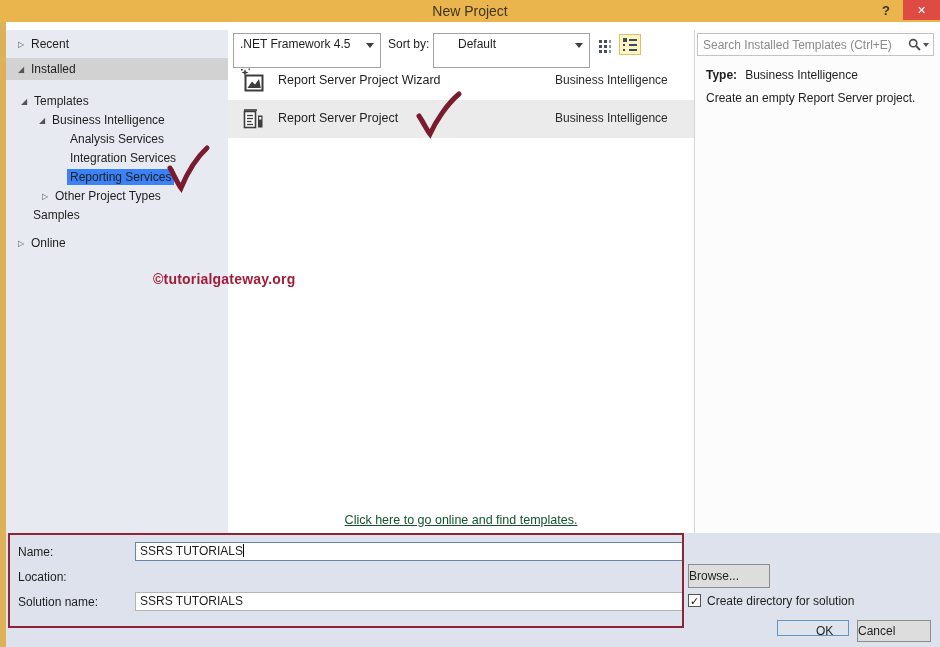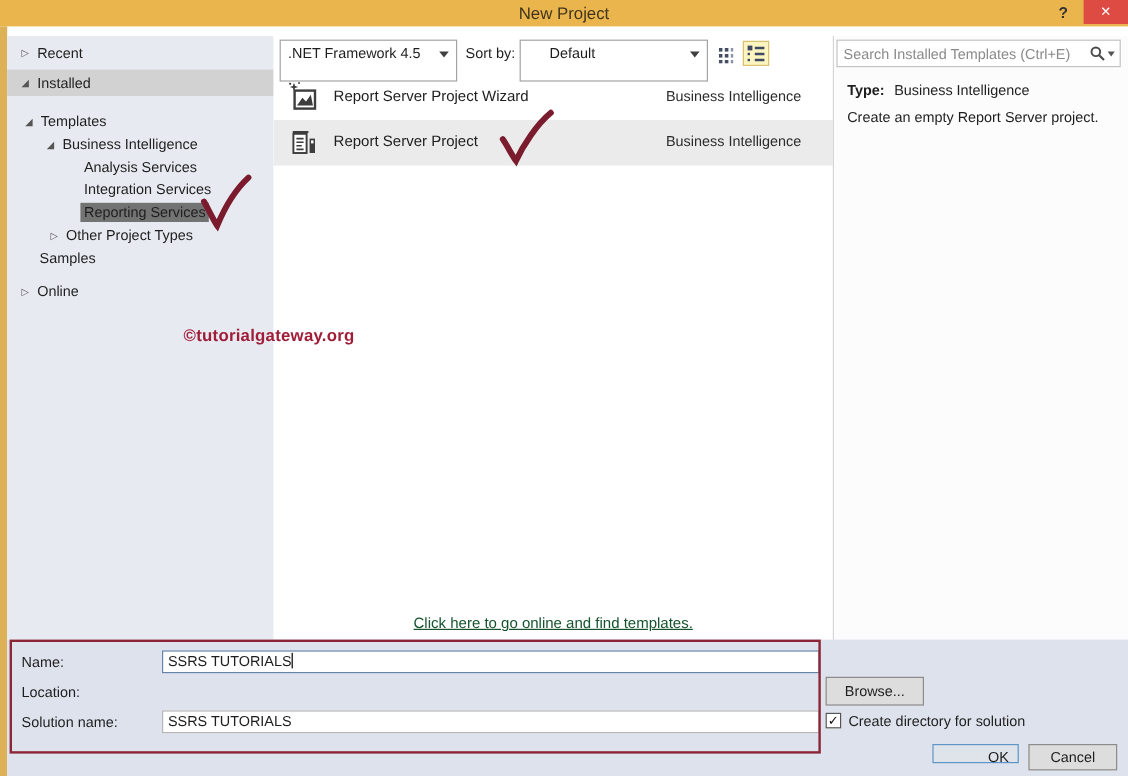--- a/index.html
+++ b/index.html
@@ -11,21 +11,21 @@
   .title { position:absolute; left:0; top:3px; width:100%; text-align:center; font-size:14px; color:#40351c; }
   .help-btn { position:absolute; right:44px; top:1px; width:20px; height:20px; text-align:center; font-size:13px; font-weight:bold; color:#333; line-height:20px; cursor:default; }
   .close-btn { position:absolute; right:0; top:0; width:37px; height:20px; background:#dd4b43; color:#fff; text-align:center; font-size:11px; line-height:20px; cursor:default; }
   .gold-strip { position:absolute; left:0; top:22px; width:6px; height:625px; background:#ddb158; }
 
   
   .sidebar { position:absolute; left:6px; top:30px; width:222px; height:503px; background:#e8eaf2; }
   .tree-item { position:absolute; height:19px; font-size:12px; color:#1e1e1e; white-space:nowrap; line-height:19px; cursor:default; }
   .tree-arrow { display:inline-block; width:13px; font-size:8px; color:#555; text-align:left; vertical-align:1px; }
   .band { position:absolute; left:0; width:222px; height:22px; background:#d2d2d2; line-height:22px; }
-  .hl { background:#737373; padding:1px 3px; }
+  .hl { background:#3b82f6; padding:1px 3px; }
 
   
   .main { position:absolute; left:228px; top:30px; width:466px; height:503px; background:#ffffff; }
   .combo { position:absolute; height:35px; background:#fff; border:1px solid #a3a3a3; font-size:12px; color:#1e1e1e; line-height:21px; padding-left:6px; cursor:default; }
   .combo .arr { position:absolute; right:6px; top:9px; width:0; height:0; border-left:4px solid transparent; border-right:4px solid transparent; border-top:5px solid #404040; }
   .toolbar-label { position:absolute; font-size:12px; color:#1e1e1e; line-height:23px; }
   .viewbtn { position:absolute; width:22px; height:21px; display:flex; align-items:center; justify-content:center; cursor:default; }
   .viewbtn.active { background:#fdf5c0; border:1px solid #d9c173; }
 
   .tpl-row { position:absolute; left:0; width:466px; height:38px; cursor:default; }
@@ -51,21 +51,21 @@
   .watermark { position:absolute; left:153px; top:271px; font-size:14px; font-weight:bold; color:#a01d38; letter-spacing:0.2px; }
 
   
   .bottomband { position:absolute; left:6px; top:533px; width:934px; height:114px; background:#dde2ed; }
   .anno-rect { position:absolute; left:2px; top:0; width:676px; height:95px; border:2px solid #8c2637; pointer-events:none; }
   .f-label { position:absolute; left:12px; font-size:12px; color:#1e1e1e; }
   .textbox { position:absolute; left:129px; width:548px; height:19px; background:#fff; font-size:12px; color:#1e1e1e; line-height:17px; padding-left:4px; white-space:nowrap; overflow:hidden; cursor:text; }
   .caret { display:inline-block; width:1px; height:13px; background:#000; vertical-align:-2px; }
   .combo-arr-zone { position:absolute; right:1px; top:1px; width:15px; height:15px; display:flex; align-items:center; justify-content:center; }
   .combo-arr-zone .arr { width:0; height:0; border-left:4px solid transparent; border-right:4px solid transparent; border-top:5px solid #404040; }
-  .btn { position:absolute; background:#dddddd; border:1px solid #8c8c8c; font-size:12px; color:#1e1e1e; text-align:center; cursor:default; }
+  .btn { position:absolute; background:#dddddd; border:1px solid #8c8c8c; font-size:12px; color:#1e1e1e; cursor:default; }
   .checkbox { position:absolute; left:682px; top:61px; width:13px; height:13px; background:#fff; border:1px solid #555; font-size:11px; line-height:12px; text-align:center; color:#111; cursor:default; }
   .cb-label { position:absolute; left:701px; top:61px; font-size:12px; color:#1e1e1e; }
 
   
   .anno-check { position:absolute; pointer-events:none; }
 </style>
 </head>
 <body>
 
 <div class="dialog">

